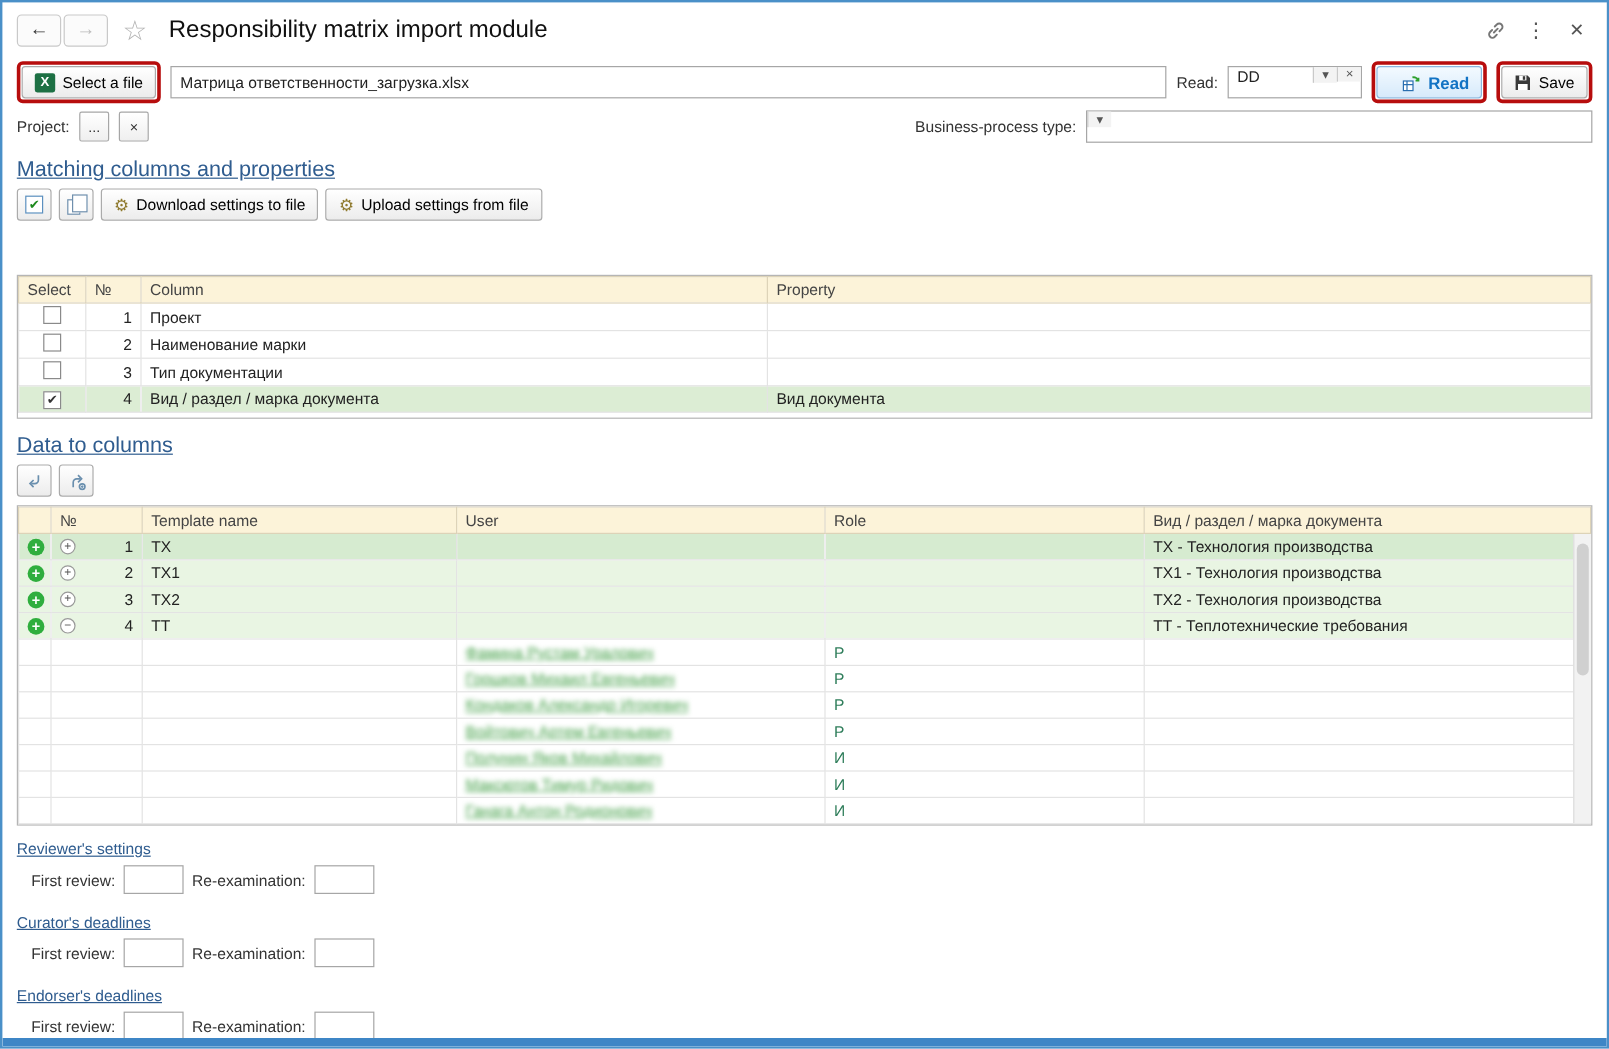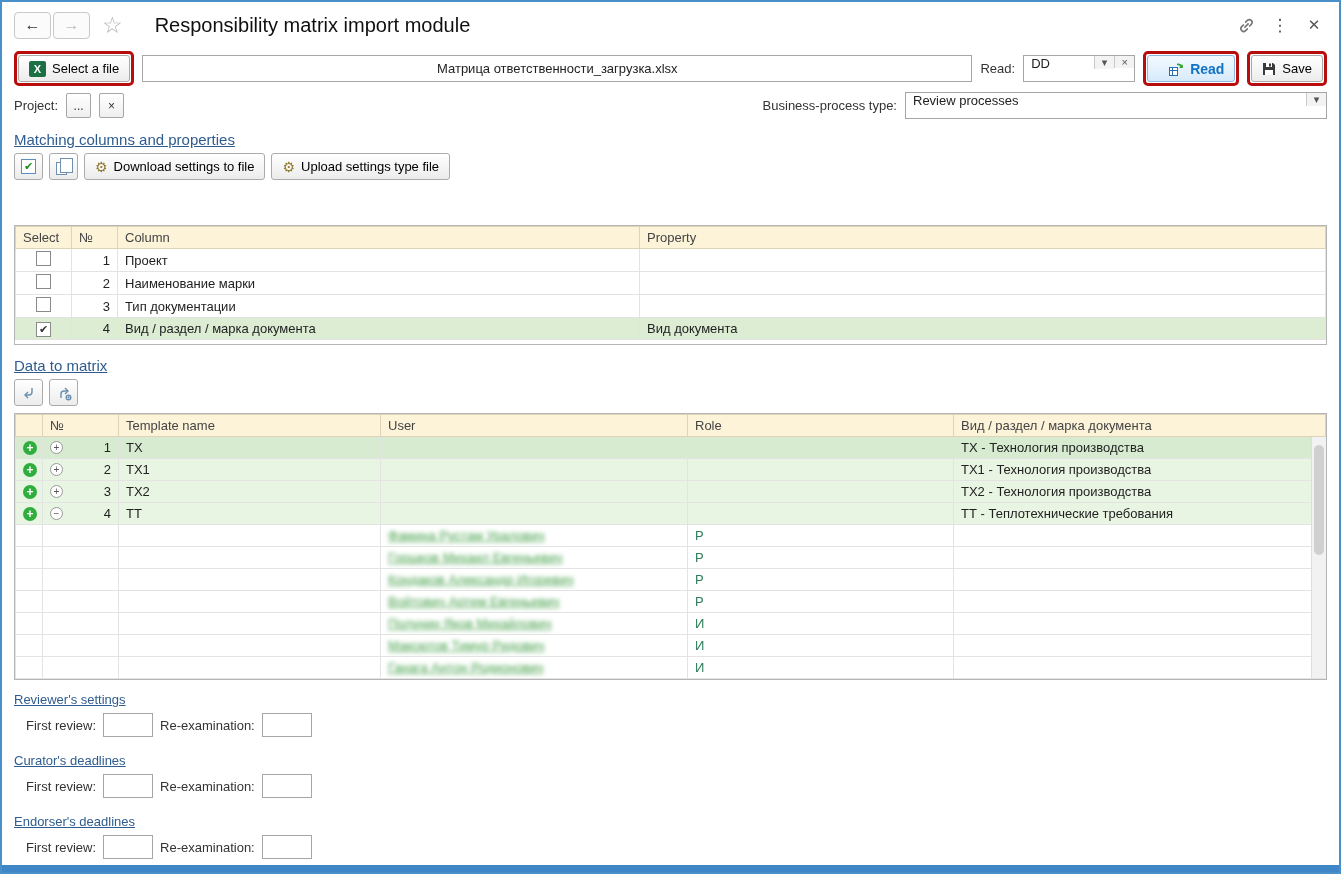--- a/index.html
+++ b/index.html
@@ -8,50 +8,50 @@
   .window { width:1341px; height:874px; border:2px solid #4a90c8; background:#fff; position:relative; overflow:hidden; }
   .bottom-strip { position:absolute; left:0; right:0; bottom:0; height:7px; background:#3e86c6; }
 
   
   .titlebar { height:46px; display:flex; align-items:center; gap:8px; padding:0 12px; }
   .nav { display:flex; gap:2px; }
   .nav-btn { width:37px; height:27px; border:1px solid #c9c9c9; background:#fbfbfb; border-radius:4px;
              display:flex; align-items:center; justify-content:center; font-size:16px; font-weight:bold; color:#333; cursor:pointer; }
   .nav-btn.fwd { color:#bcbcbc; }
   .star { font-size:23px; color:#b3b3b3; margin:0 4px; cursor:pointer; }
-  .title { font-size:20px; font-weight:400; color:#101010; margin-left:20px; white-space:nowrap;text-align:right; }
+  .title { font-size:20px; font-weight:400; color:#101010; margin-left:6px; white-space:nowrap;text-align:right; }
   .spacer { flex:1; }
   .titlebar .tb-ic { width:26px; height:26px; display:flex; align-items:center; justify-content:center; cursor:pointer; color:#555; }
   .kebab { font-size:17px; }
   .close { font-size:15px; color:#333; }
 
   
   .row { display:flex; align-items:center; gap:8px; padding:3px 12px; }
   .hl { border:3px solid #b70d0d; border-radius:5px; padding:1px; display:inline-flex; }
   .btn { height:27px; border:1px solid #ababab; border-radius:3px; background:linear-gradient(#ffffff,#ececec);
          padding:0 10px; display:inline-flex; align-items:center; gap:6px; font:13px "Liberation Sans",sans-serif; cursor:pointer; white-space:nowrap; }
   .btn-read { background:linear-gradient(#f3faff,#d7eafb); border-color:#8ab8e0; color:#1273c4; font-weight:bold; font-size:14px;padding-left:20px; }
   .xl-icon { width:17px; height:16px; background:#1d7044; color:#fff; font-weight:bold; font-size:11px; border-radius:2px;
              display:flex; align-items:center; justify-content:center; }
   .text-input { height:27px; border:1px solid #a6a6a6; padding:0 7px; font:13px "Liberation Sans",sans-serif; color:#222; background:#fff; }
-  .file-input { flex:1;text-align:center; }
+  .file-input { flex:1; }
   .lbl { color:#333; white-space:nowrap; }
   .combo { height:27px; border:1px solid #a6a6a6; display:flex; align-items:flex-start; background:#fff; }
   .combo-val { flex:1; display:flex; align-items:center; padding:0 7px; white-space:nowrap; overflow:hidden; }
   .seg { width:20px; display:flex; align-items:center; justify-content:center; border-left:1px solid #c9c9c9;
          background:#f3f3f3; color:#555; font-size:11px; cursor:pointer; }
   .sheet-combo { width:112px; }
   .bp-combo { width:422px; }
   .project-input { width:648px; }
   .mini-btn { width:25px; height:25px; border:1px solid #a6a6a6; background:linear-gradient(#fff,#efefef);
               font-size:12px; color:#333; cursor:pointer; border-radius:2px; }
 
   
   .section-link { display:inline-block; margin:9px 12px 3px; color:#2f5c8f; text-decoration:underline; cursor:pointer; }
-  .section-link.big { font-size:15px; }
+  .section-link.big { font-size:18px; }
 
   
   .tools { padding:2px 12px 4px; gap:6px; }
   .icon-btn { width:29px; height:27px; border:1px solid #ababab; border-radius:3px; background:linear-gradient(#fff,#ececec);
               display:inline-flex; align-items:center; justify-content:center; cursor:pointer; }
   .cb { width:15px; height:15px; border:1px solid #8a8a8a; background:#fff; display:inline-flex;
         align-items:center; justify-content:center; font-size:11px; color:#333; }
   .cb.green { color:#1e8a1e; border-color:#5b8fbf; }
   .copy-ic { width:11px; height:13px; border:1px solid #6f8fad; background:#fff; position:relative; margin-right:4px; margin-top:4px; }
   .copy-ic::after { content:""; position:absolute; left:3px; top:-5px; width:11px; height:13px; border:1px solid #6f8fad; background:#fff; }
@@ -161,42 +161,41 @@
   </div>
 
   
   <div class="row">
     <span class="lbl">Project:</span>
     <button class="mini-btn">...</button>
     <button class="mini-btn">×</button>
     <div class="spacer"></div>
     <span class="lbl">Business-process type:</span>
     <div class="combo bp-combo">
-      <span class="combo-val">Review processes</span>
       <span class="seg">▾</span>
     </div>
   </div>
 
   
   <a class="section-link big">Matching columns and properties</a>
 
   <div class="row tools">
     <button class="icon-btn">
       <span class="cb green">✔</span>
     </button>
     <button class="icon-btn">
       <span class="copy-ic"></span>
     </button>
     <button class="btn">
       <span class="gear-ic">⚙</span>
       <span>Download settings to file</span>
     </button>
     <button class="btn">
       <span class="gear-ic">⚙</span>
-      <span>Upload settings type file</span>
+      <span>Upload settings from file</span>
     </button>
   </div>
 
   <div class="grid-box matching-box">
     <table class="grid">
       <colgroup>
           <col style="width:56px">
           <col style="width:46px">
           <col style="width:522px">
           <col>
@@ -232,21 +231,21 @@
             <td class="c-sel"><span class="cb">✔</span></td>
             <td class="c-num">4</td>
             <td>Вид / раздел / марка документа</td>
             <td>Вид документа</td>
           </tr>
         </tbody>
     </table>
   </div>
 
   
-  <a class="section-link big">Data to matrix</a>
+  <a class="section-link big">Data to columns</a>
 
   <div class="row tools">
     <button class="icon-btn">
       <span>
         <svg width="16" height="16" viewBox="0 0 16 16" fill="none" stroke="#6a8fae" stroke-width="1.4">
           <path d="M11 3v4a3 3 0 0 1-3 3H5"></path>
           <path d="M7 7l-3 3 3 3"></path>
         </svg>
       </span>
     </button>

